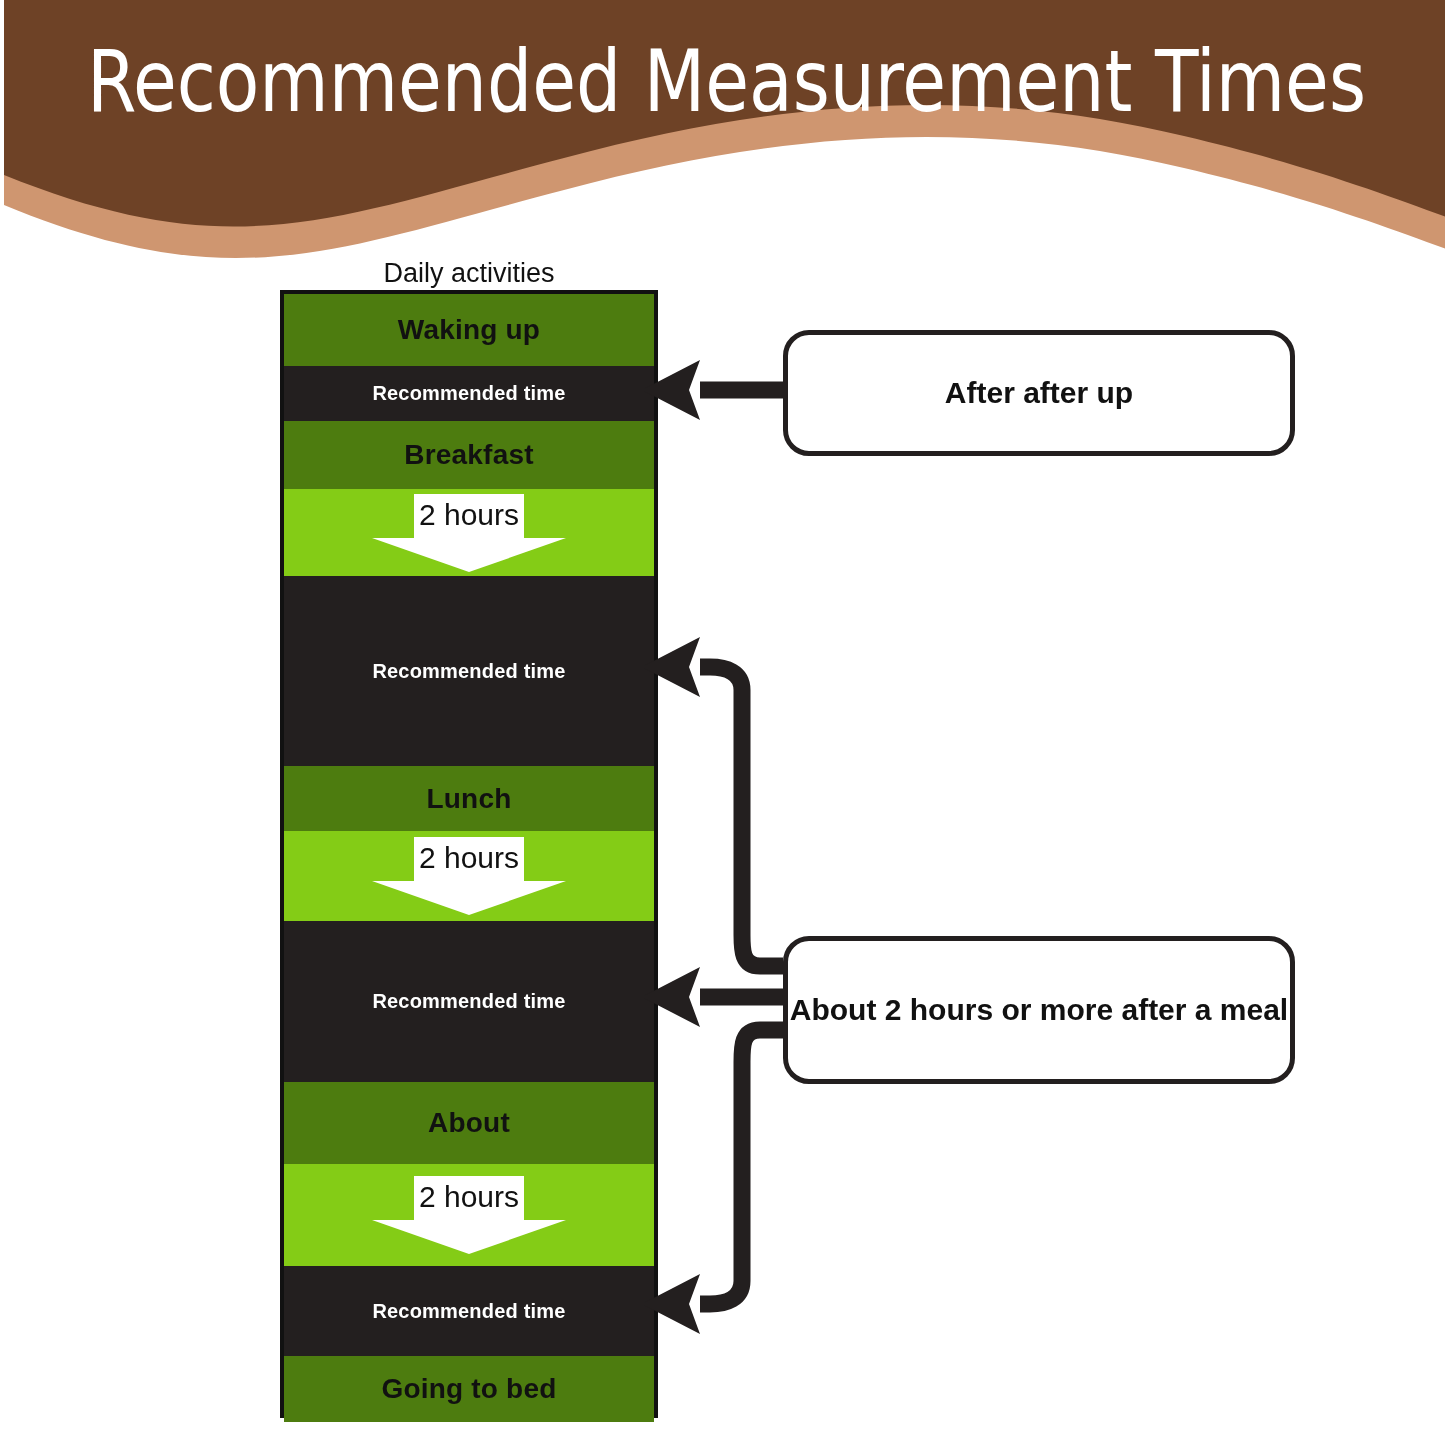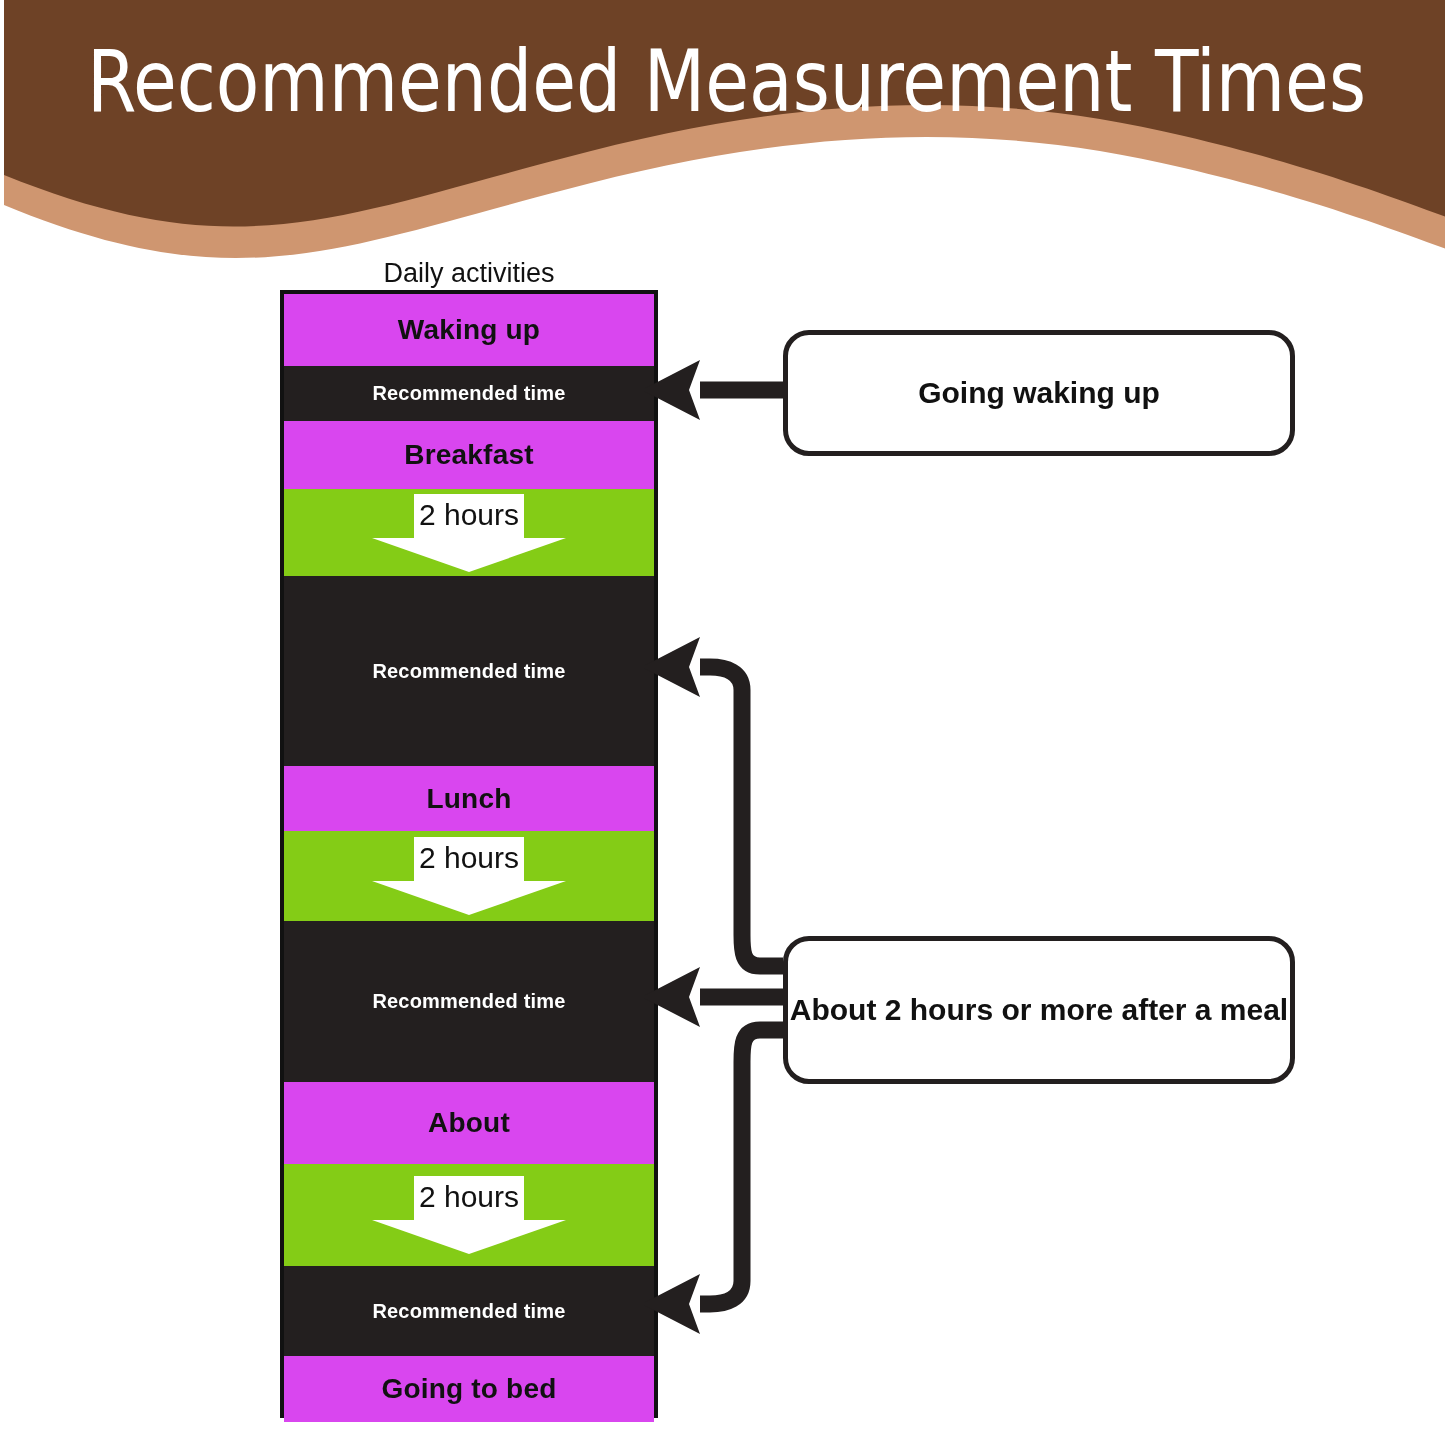--- a/index.html
+++ b/index.html
@@ -31,21 +31,21 @@
     font-family:"Liberation Sans",sans-serif;font-weight:400;
   }
   #timeline{
     position:absolute;left:280px;top:290px;width:378px;height:1128px;
     border:4px solid #111111;
     box-sizing:border-box;
     background:#ffffff;
   }
   .band{position:relative;box-sizing:border-box;width:100%;
         display:flex;align-items:center;justify-content:center;overflow:hidden;}
-  .band.white{background:#d946ef;color:#111111;justify-content:center;}
+  .band.white{background:#4d7c0f;color:#111111;justify-content:center;}
   .band.black{background:#231f1f;color:#ffffff;}
   .band.gray{background:#84cc16;color:#111111;text-decoration:underline;}
   .band-label{font-weight:bold;font-size:28px;letter-spacing:0.2px;
               font-family:"Liberation Sans",sans-serif;white-space:nowrap;}
   .band.black .band-label{font-size:20px;}
   
   .hours-arrow{position:absolute;left:50%;top:50%;
       transform:translate(-50%,-50%);
       width:194px;height:78px;}
   .hours-arrow svg{position:absolute;left:0;top:0;}
@@ -187,17 +187,17 @@
       <use href="#ahead" x="642" y="997"></use>
     </g>
 
     <g>
       <path d="M783,1030 L760,1030 C742,1030 742,1046 742,1062
                L742,1281 C742,1299 726,1304 710,1304 L700,1304" stroke="#231f1f" stroke-width="17" fill="none" stroke-linecap="butt" stroke-linejoin="round"></path>
       <use href="#ahead" x="642" y="1304"></use>
     </g>
   </svg>
 
-  <div class="callout" id="callout-waking">Going waking up</div>
+  <div class="callout" id="callout-waking">After after up</div>
 
   <div class="callout" id="callout-meal">About 2 hours or more after a meal</div>
 
 </div>
 
 </body></html>

